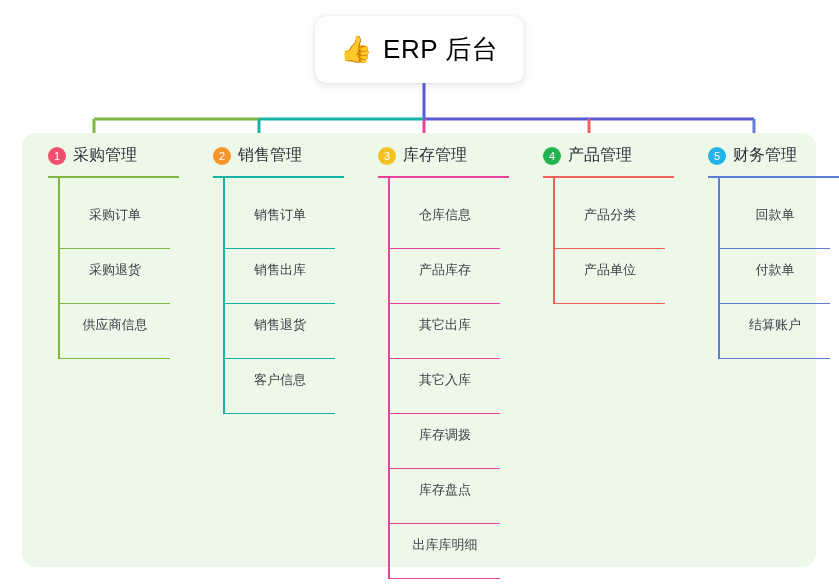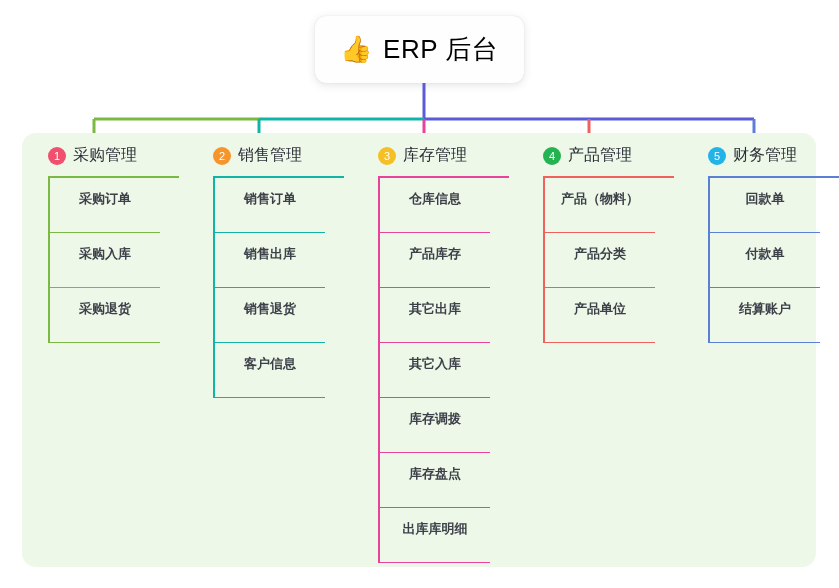--- a/index.html
+++ b/index.html
@@ -117,25 +117,24 @@
   .col-underline {
     position: absolute;
     left: 14px;
     bottom: 0;
     width: 131px;
     height: 2px;
   }
 
   .col-items {
     position: relative;
-    margin-left: 14px;
+    margin-left: 24px;
     border-left-width: 2px;
     border-left-style: solid;
-    padding-top: 0;
-    font-weight: bold;
+    padding-top: 16px;
   }
   .item {
     position: relative;
     height: 55px;
     box-sizing: border-box;
     display: flex;
     align-items: center;
     justify-content: center;
     border-bottom-width: 1.5px;
     border-bottom-style: solid;
@@ -177,24 +176,24 @@
         <div class="col-head">
           <span class="badge" style="background: rgb(240, 80, 110);">1</span>
           <span class="col-title">采购管理</span>
           <div class="col-underline" style="background: rgb(124, 185, 66);"></div>
         </div>
         <div class="col-items" style="border-left-color: rgb(124, 185, 66);">
           <div class="item" style="border-bottom-color: rgb(124, 185, 66);">
             <span class="item-label">采购订单</span>
           </div>
           <div class="item" style="border-bottom-color: rgb(124, 185, 66);">
-            <span class="item-label">采购入库</span>
+            <span class="item-label">采购退货</span>
           </div>
           <div class="item" style="border-bottom-color: rgb(124, 185, 66);">
-            <span class="item-label">采购退货</span>
+            <span class="item-label">供应商信息</span>
           </div>
         </div>
       </div>
       <div class="column col-1">
         <div class="col-head">
           <span class="badge" style="background: rgb(245, 149, 43);">2</span>
           <span class="col-title">销售管理</span>
           <div class="col-underline" style="background: rgb(18, 181, 165);"></div>
         </div>
         <div class="col-items" style="border-left-color: rgb(18, 181, 165);">
@@ -243,23 +242,20 @@
         </div>
       </div>
       <div class="column col-3">
         <div class="col-head">
           <span class="badge" style="background: rgb(37, 179, 81);">4</span>
           <span class="col-title">产品管理</span>
           <div class="col-underline" style="background: rgb(240, 96, 93);"></div>
         </div>
         <div class="col-items" style="border-left-color: rgb(240, 96, 93);">
           <div class="item" style="border-bottom-color: rgb(240, 96, 93);">
-            <span class="item-label">产品（物料）</span>
-          </div>
-          <div class="item" style="border-bottom-color: rgb(240, 96, 93);">
             <span class="item-label">产品分类</span>
           </div>
           <div class="item" style="border-bottom-color: rgb(240, 96, 93);">
             <span class="item-label">产品单位</span>
           </div>
         </div>
       </div>
       <div class="column col-4">
         <div class="col-head">
           <span class="badge" style="background: rgb(34, 179, 232);">5</span>

